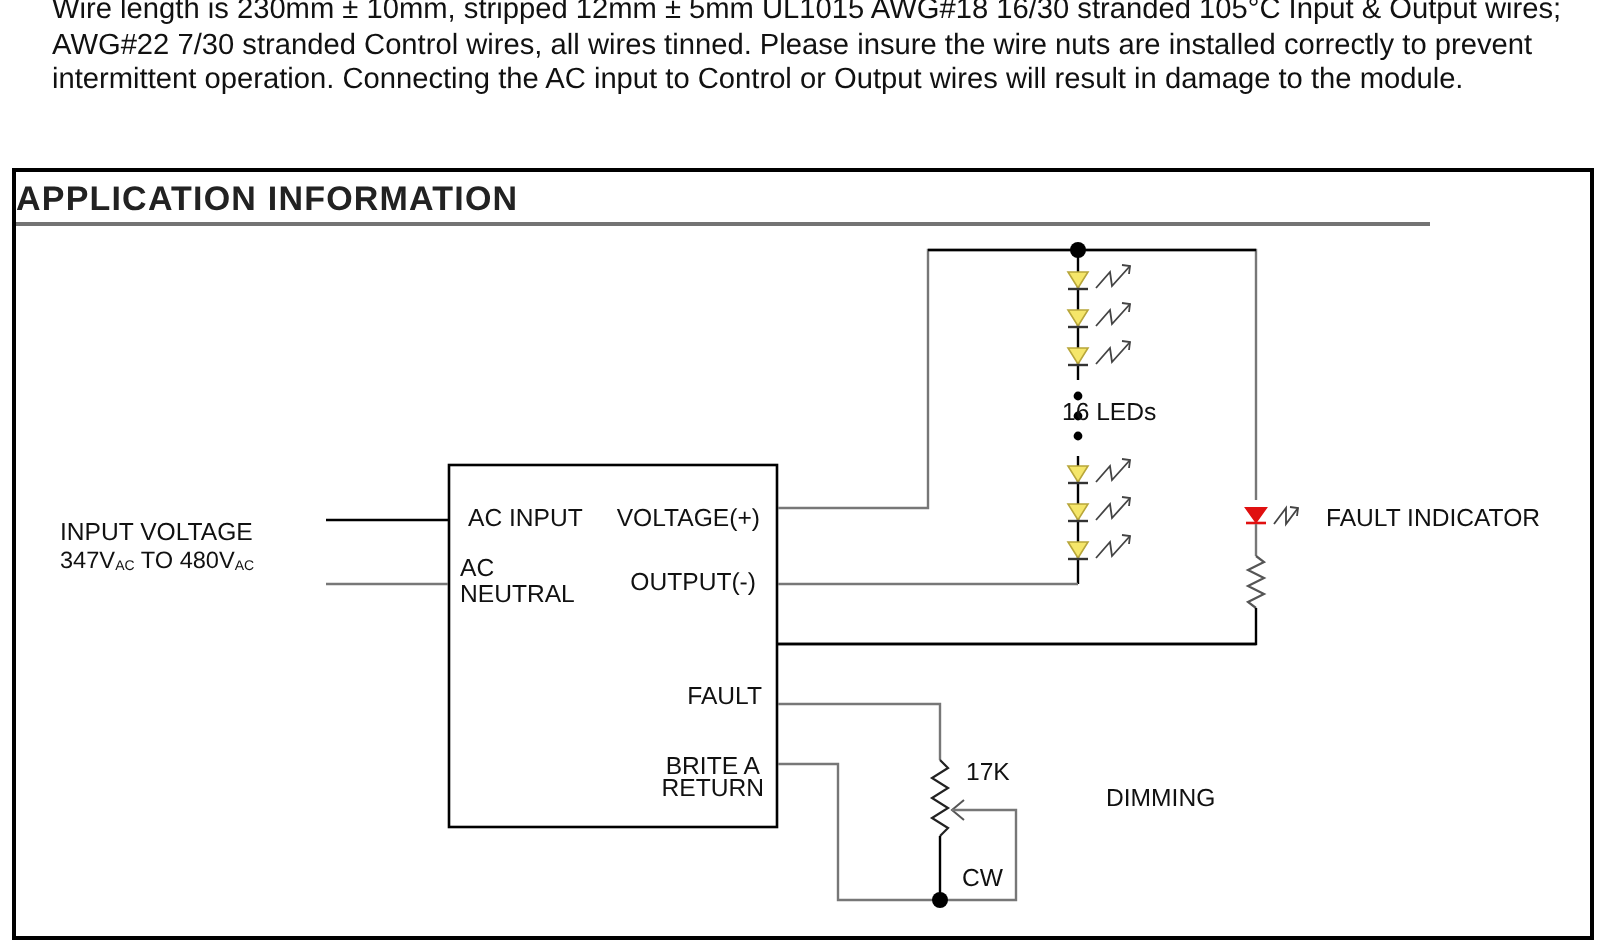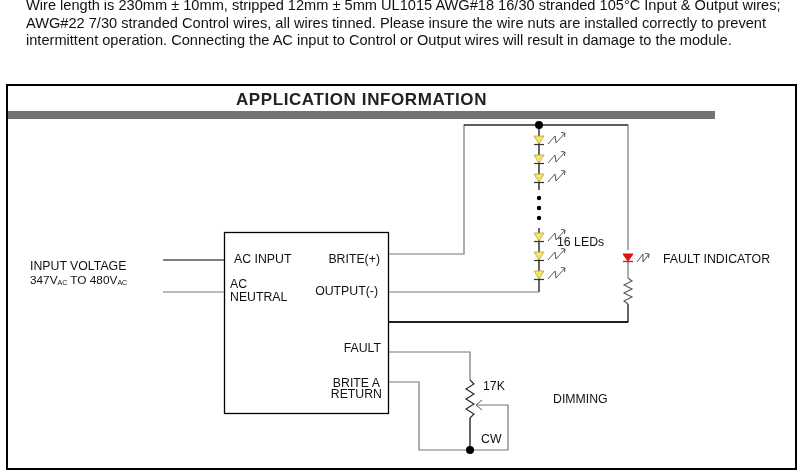--- a/index.html
+++ b/index.html
@@ -1,19 +1,19 @@
 <!DOCTYPE html>
 <html><head>
 <meta charset="utf-8">
 <style>
   html,body{margin:0;padding:0;background:#ffffff;}
   body{width:801px;height:473px;position:relative;overflow:hidden;font-family:"Liberation Sans",sans-serif;color:#000;}
   .intro{position:absolute;left:26px;top:-3px;width:770px;font-size:14.6px;line-height:17.6px;color:#111;margin:0;}
   .outer{position:absolute;left:6px;top:84px;width:787px;height:382px;border:2px solid #000;box-sizing:content-box;}
-  .hdr{position:absolute;left:0;top:0;width:707px;height:25px;border-bottom:8px solid #737373;text-align:center;}
+  .hdr{position:absolute;left:0;top:0;width:707px;height:25px;border-bottom:2px solid #737373;}
   .hdr span{display:inline-block;font-weight:bold;font-size:17px;letter-spacing:0.6px;line-height:27px;color:#222;}
   svg.sch{position:absolute;left:0;top:0;}
   .lbl{position:absolute;font-size:12.3px;color:#111;white-space:nowrap;line-height:14px;}
   .c{text-align:left;}
   .r{text-align:right;}
   sub.ac{font-size:7px;vertical-align:baseline;position:relative;top:1px;}
 </style>
 </head>
 <body>
 
@@ -126,23 +126,23 @@
   <div>INPUT VOLTAGE</div>
   <div style="font-size:11.8px;"><span>347V</span><sub class="ac">AC</sub><span> TO </span><span>480V</span><sub class="ac">AC</sub></div>
 </div>
 
 <div class="lbl" style="left:234px;top:252px;">AC INPUT</div>
 <div class="lbl c" style="left:230px;top:278px;width:70px;line-height:13px;">
   <div>AC</div>
   <div>NEUTRAL</div>
 </div>
 
-<div class="lbl r" style="left:290px;top:252px;width:90px;">BRITE(+)</div>
+<div class="lbl r" style="left:290px;top:252px;width:90px;">VOLTAGE(+)</div>
 <div class="lbl r" style="left:290px;top:284px;width:88px;">OUTPUT(-)</div>
 <div class="lbl r" style="left:292px;top:316px;width:89px;margin-top:25px;">FAULT</div>
 <div class="lbl r" style="left:292px;top:346px;width:90px;margin-top:41px;">RETURN</div>
 <div class="lbl r" style="left:290px;top:376px;width:90px;">BRITE A</div>
 
-<div class="lbl" style="left:557px;top:199px;margin-top:36px;">16 LEDs</div>
+<div class="lbl" style="left:531px;top:199px;">16 LEDs</div>
 <div class="lbl" style="left:663px;top:252px;">FAULT INDICATOR</div>
 <div class="lbl" style="left:483px;top:379px;">17K</div>
 <div class="lbl" style="left:525px;top:392px;margin-left:28px;">DIMMING</div>
 <div class="lbl" style="left:481px;top:432px;text-align:right;">CW</div>
 
 </body></html>

